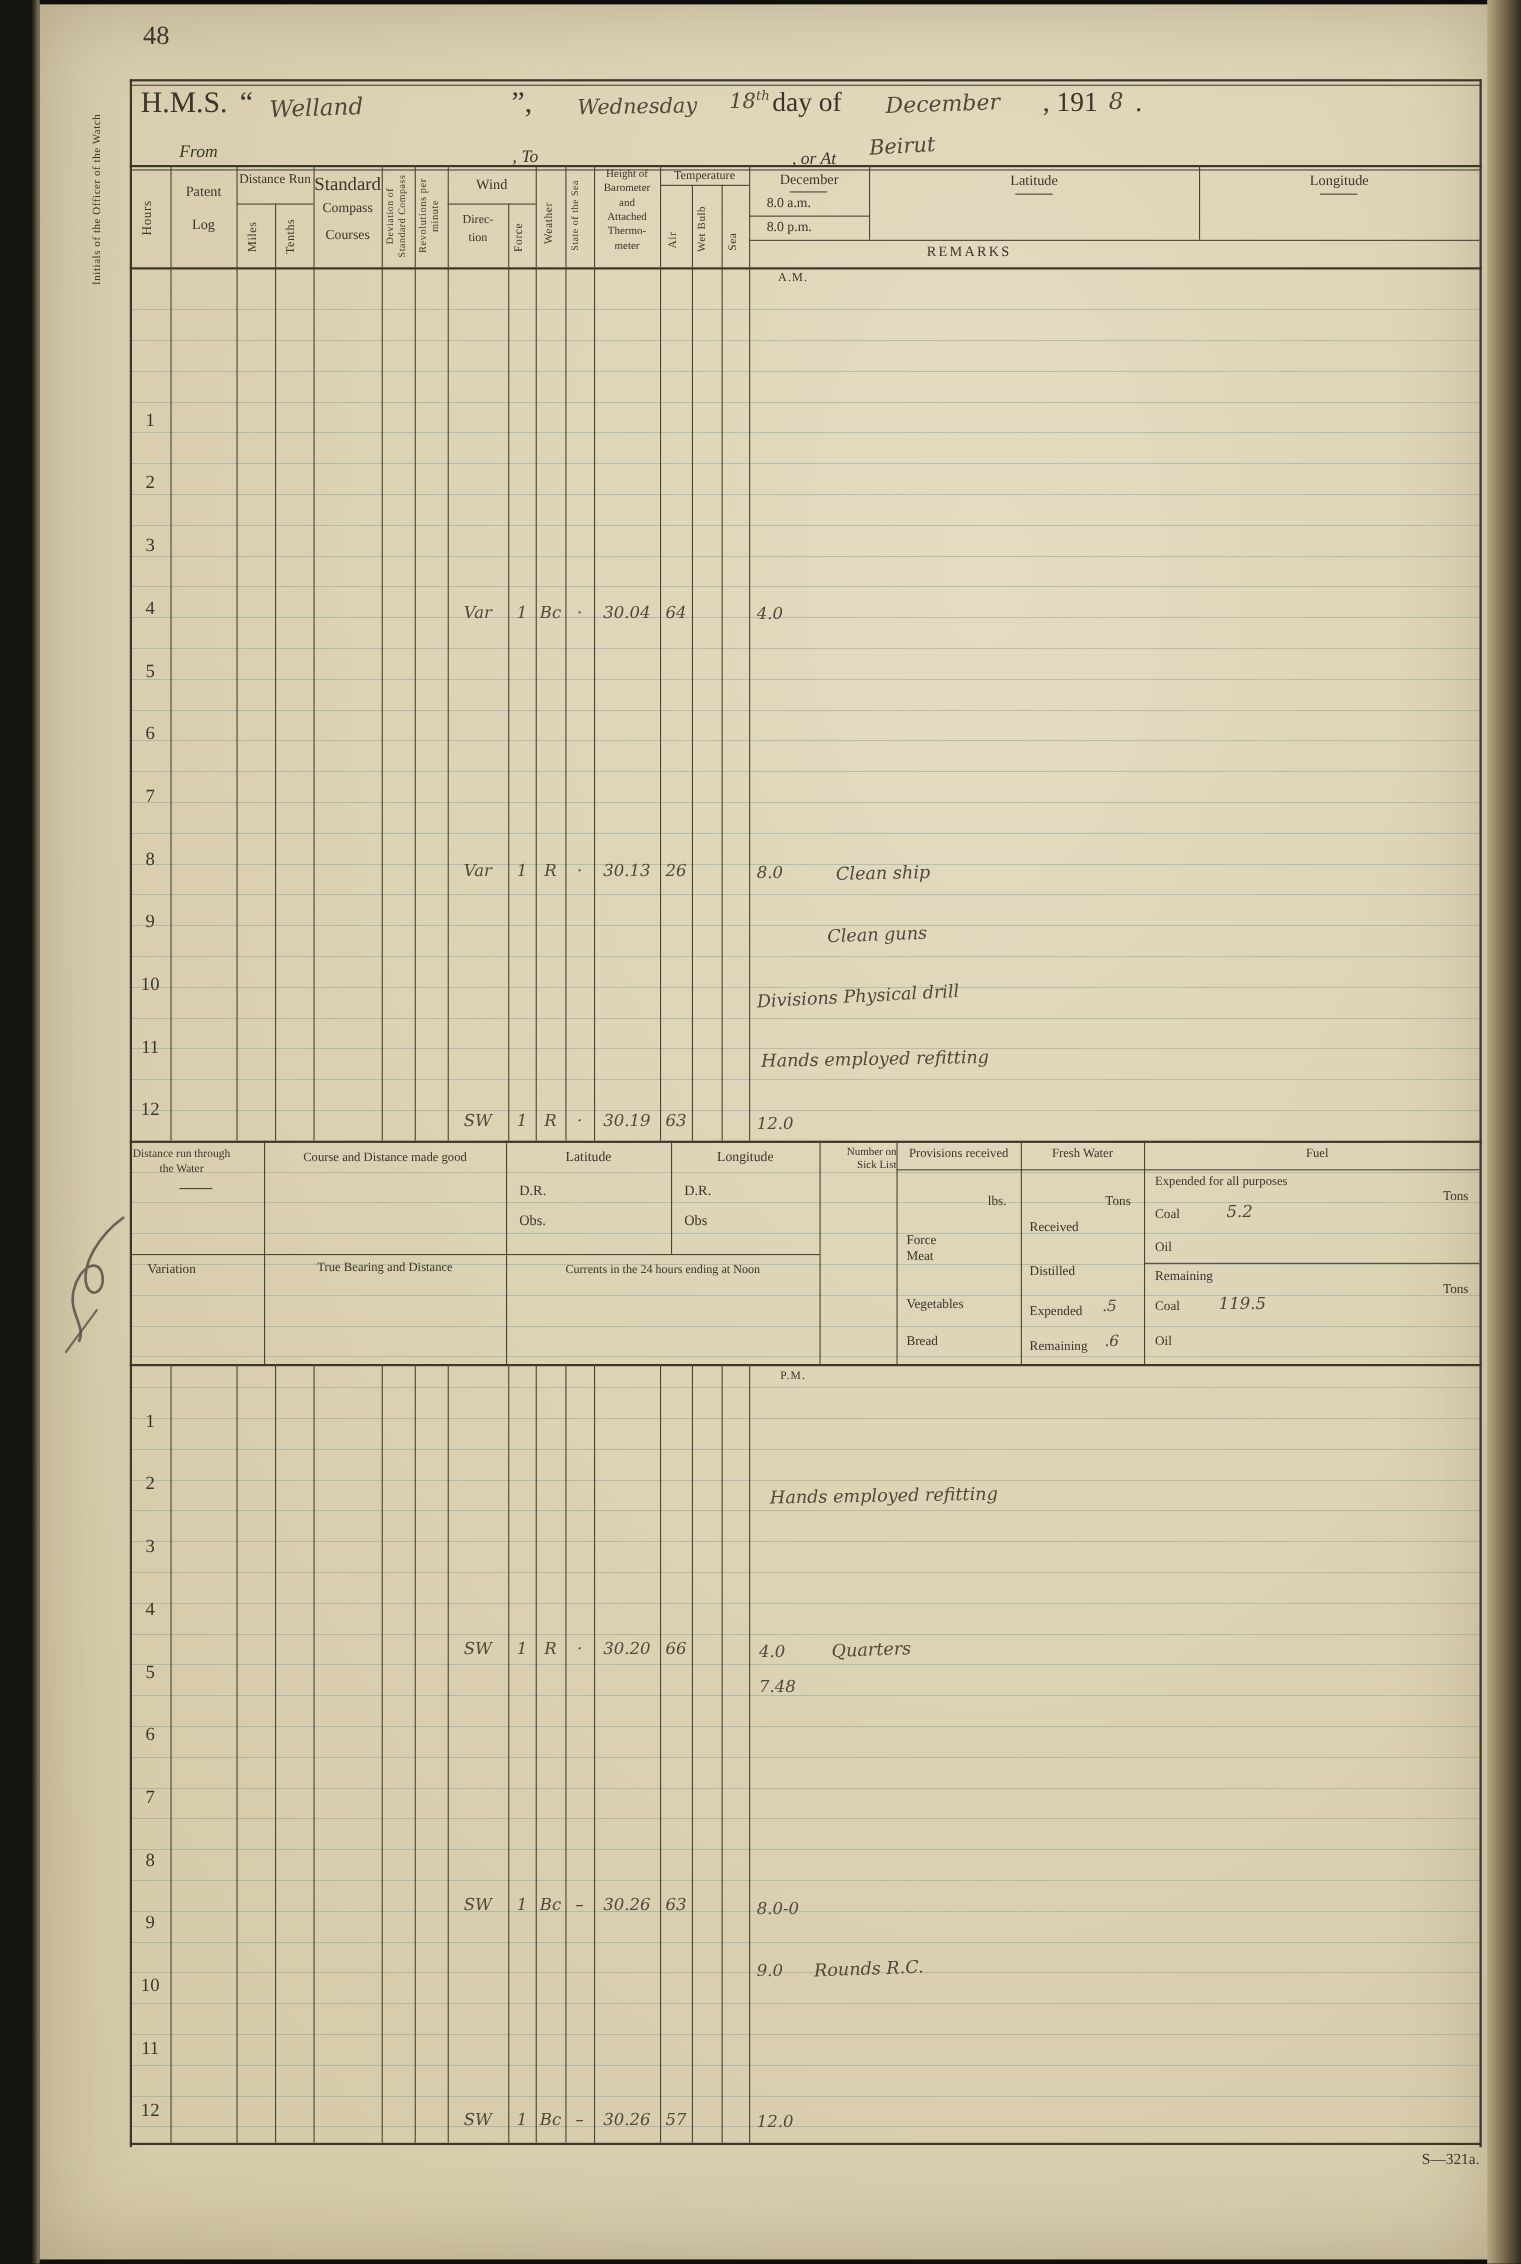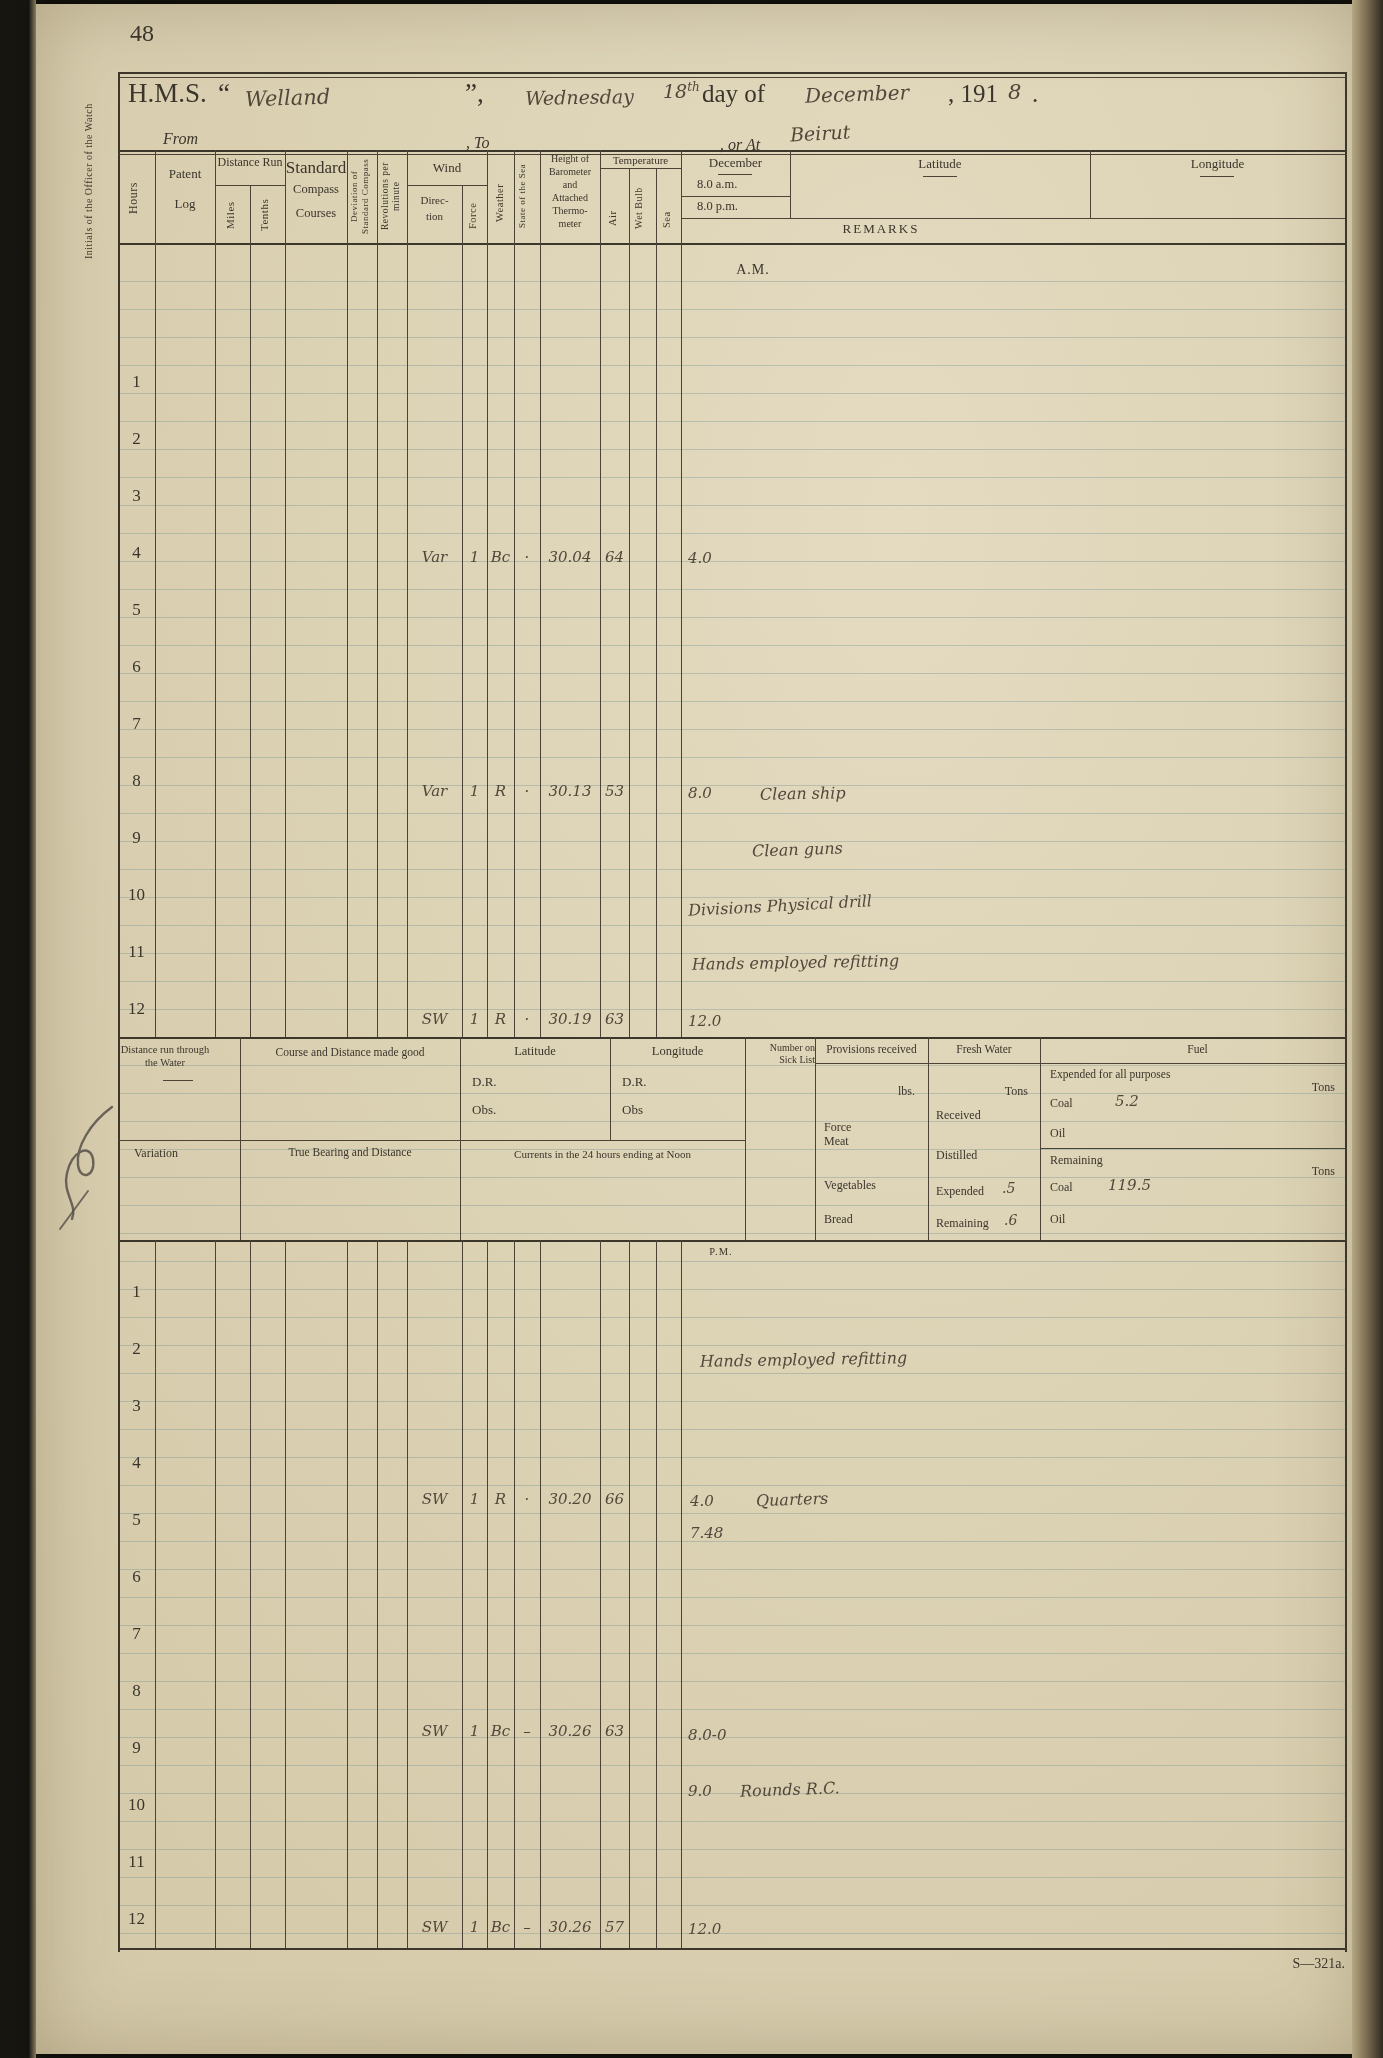--- a/index.html
+++ b/index.html
@@ -137,21 +137,21 @@
   <div class="vl" style="left:407px;top:243px;height:794px;"></div>
   <div class="vl" style="left:462px;top:243px;height:794px;"></div>
   <div class="vl" style="left:487px;top:243px;height:794px;"></div>
   <div class="vl" style="left:514px;top:243px;height:794px;"></div>
   <div class="vl" style="left:540px;top:243px;height:794px;"></div>
   <div class="vl" style="left:600px;top:243px;height:794px;"></div>
   <div class="vl" style="left:629px;top:243px;height:794px;"></div>
   <div class="vl" style="left:656px;top:243px;height:794px;"></div>
   <div class="vl" style="left:681px;top:243px;height:794px;"></div>
 
-  <div class="abs ctr" style="left:681px;top:262px;width:80px;font-size:14px;letter-spacing:1px;margin-left:32px;">A.M.</div>
+  <div class="abs ctr" style="left:681px;top:246px;width:80px;font-size:11px;letter-spacing:1px;">A.M.</div>
 
   <div class="abs ctr" style="left:118px;top:372px;width:37px;font-size:17px;">1</div>
   <div class="abs ctr" style="left:118px;top:429px;width:37px;font-size:17px;">2</div>
   <div class="abs ctr" style="left:118px;top:486px;width:37px;font-size:17px;">3</div>
   <div class="abs ctr" style="left:118px;top:543px;width:37px;font-size:17px;">4</div>
   <div class="abs ctr" style="left:118px;top:600px;width:37px;font-size:17px;">5</div>
   <div class="abs ctr" style="left:118px;top:657px;width:37px;font-size:17px;">6</div>
   <div class="abs ctr" style="left:118px;top:714px;width:37px;font-size:17px;">7</div>
   <div class="abs ctr" style="left:118px;top:771px;width:37px;font-size:17px;">8</div>
   <div class="abs ctr" style="left:118px;top:828px;width:37px;font-size:17px;">9</div>
@@ -165,21 +165,21 @@
   <div class="abs hw ctr" style="left:514px;top:548px;width:26px;font-size:15px;">·</div>
   <div class="abs hw ctr" style="left:540px;top:548px;width:60px;font-size:15px;">30.04</div>
   <div class="abs hw ctr" style="left:600px;top:548px;width:29px;font-size:15px;">64</div>
   <div class="abs hw" style="left:688px;top:549px;font-size:15px;">4.0</div>
 
   <div class="abs hw ctr" style="left:407px;top:782px;width:55px;font-size:15px;">Var</div>
   <div class="abs hw ctr" style="left:462px;top:782px;width:25px;font-size:15px;">1</div>
   <div class="abs hw ctr" style="left:487px;top:782px;width:27px;font-size:15px;">R</div>
   <div class="abs hw ctr" style="left:514px;top:782px;width:26px;font-size:15px;">·</div>
   <div class="abs hw ctr" style="left:540px;top:782px;width:60px;font-size:15px;">30.13</div>
-  <div class="abs hw ctr" style="left:600px;top:782px;width:29px;font-size:15px;">53</div>
+  <div class="abs hw ctr" style="left:600px;top:782px;width:29px;font-size:15px;">26</div>
   <div class="abs hw" style="left:688px;top:784px;font-size:15px;">8.0</div>
   <div class="abs hw" style="left:760px;top:784px;font-size:16px;transform:rotate(-1deg);">Clean ship</div>
 
   <div class="abs hw" style="left:752px;top:840px;font-size:16px;transform:rotate(-2deg);">Clean guns</div>
   <div class="abs hw" style="left:688px;top:896px;font-size:16px;transform:rotate(-3deg);">Divisions  Physical drill</div>
   <div class="abs hw" style="left:692px;top:953px;font-size:16px;transform:rotate(-1deg);">Hands employed refitting</div>
 
   <div class="abs hw ctr" style="left:407px;top:1010px;width:55px;font-size:15px;">SW</div>
   <div class="abs hw ctr" style="left:462px;top:1010px;width:25px;font-size:15px;">1</div>
   <div class="abs hw ctr" style="left:487px;top:1010px;width:27px;font-size:15px;">R</div>

